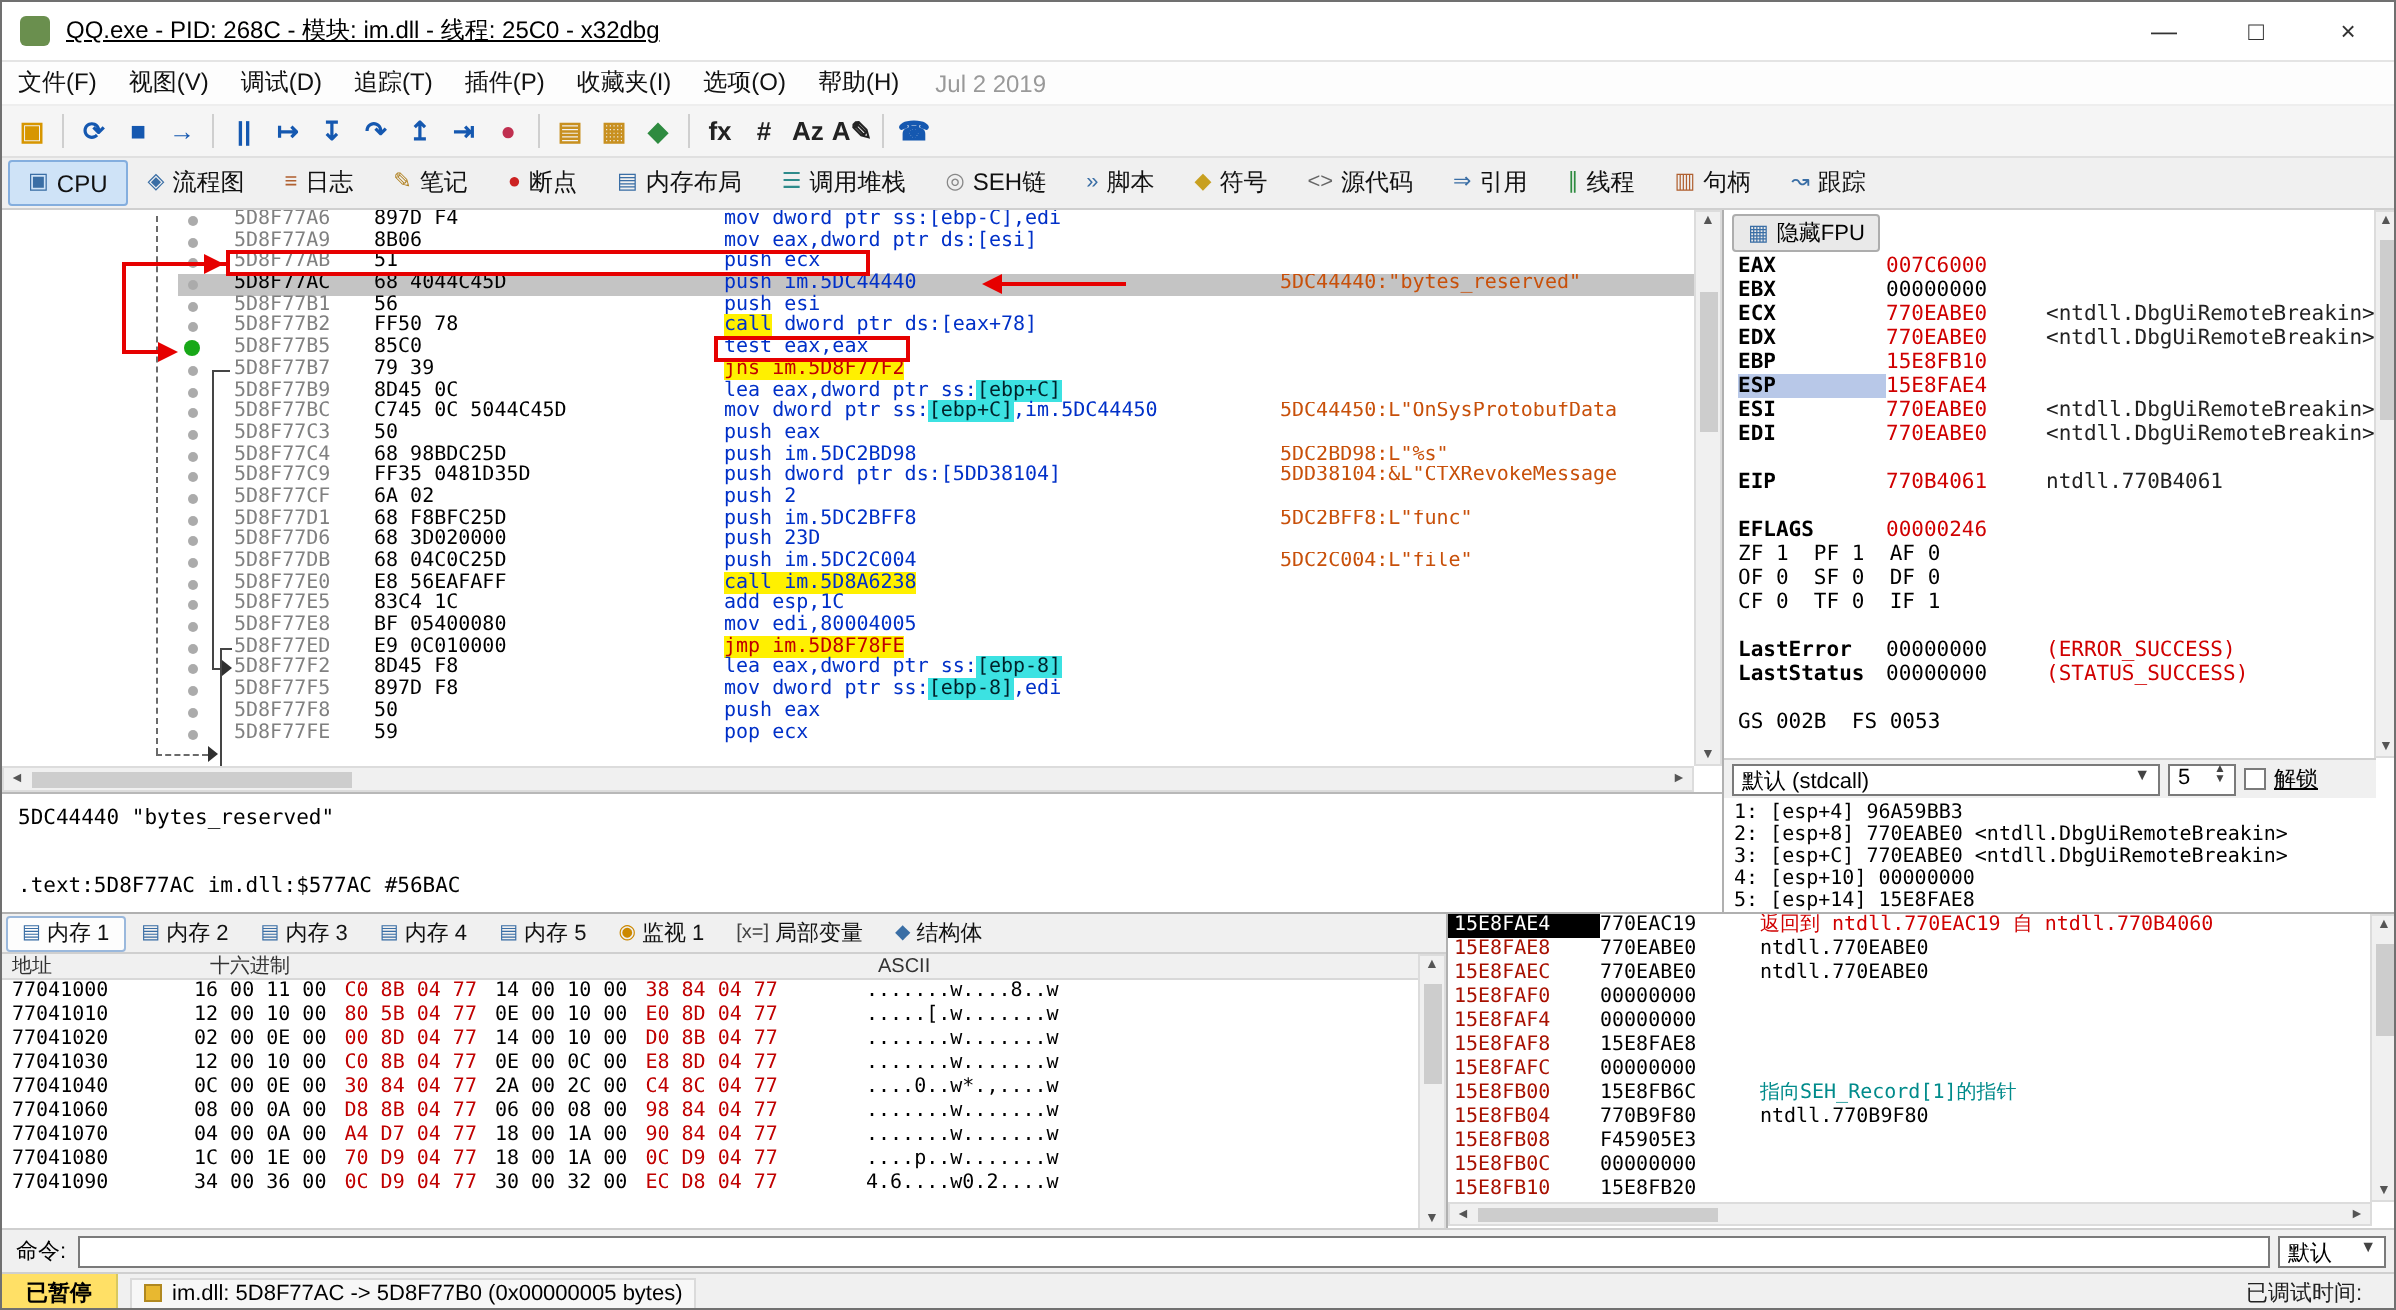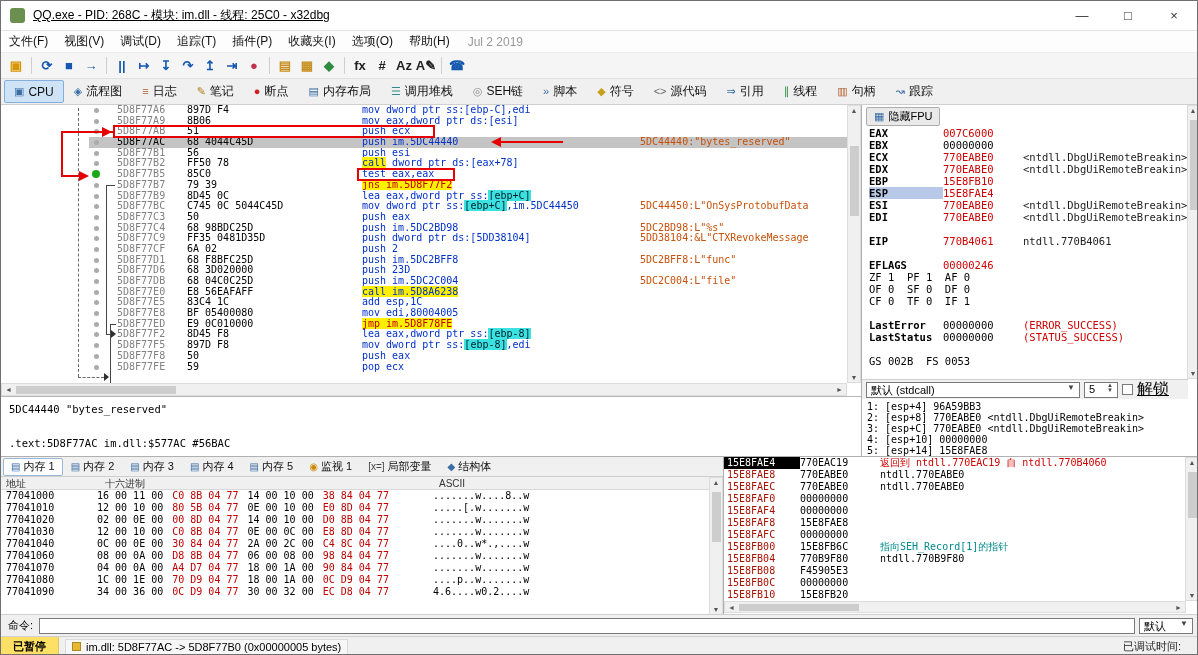--- a/index.html
+++ b/index.html
@@ -101,21 +101,21 @@
   .rtext { color:#000; }
   #conv-row { position:absolute; left:0; top:274px; width:326px; height:20px; background:#f0f0f0;
               border-top:1px solid #cfcfcf; display:flex; align-items:center; gap:4px; padding:0 4px; }
   .combo { height:16px; background:#fff; border:1px solid #7a7a7a; font-size:11px;
            display:flex; padding:0 4px; }
   #conv-select { width:214px; justify-content:space-between; }
   .caret { font-size:8px; color:#444; }
   #conv-depth { width:34px; justify-content:space-between; }
   .spin { display:flex; flex-direction:column; font-size:6px; line-height:5px; color:#444; }
   .chk { width:11px; height:11px; border:1px solid #7a7a7a; background:#fff; }
-  #conv-unlock-label { font-size:16px;text-decoration:underline; }
+  #conv-unlock-label { font-size:11px;text-decoration:underline; }
   #args { position:absolute; left:0; top:296px; width:326px; }
   .arow { height:11px; line-height:11px; font-family:"DejaVu Sans Mono",monospace; font-size:10px;
           padding-left:5px; white-space:pre; color:#000; }
 
   
   #bottom { position:absolute; left:0; top:455px; width:1198px; height:158px; background:#fff; border-top:1px solid #b0b0b0; }
   #dumped { position:absolute; left:0; top:0; width:722px; height:158px; overflow:hidden; }
   #dump-tabs { position:absolute; left:0; top:0; width:100%; height:20px; background:#f0f0f0;
                border-bottom:1px solid #cfcfcf; display:flex; align-items:center; padding-left:2px; }
   .btab { display:flex; align-items:center; gap:3px; padding:0 7px; height:18px; font-size:11px;

